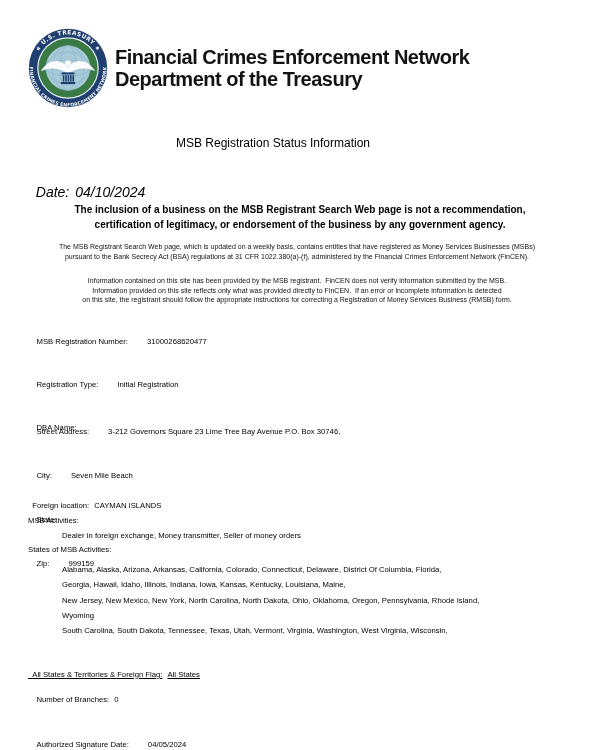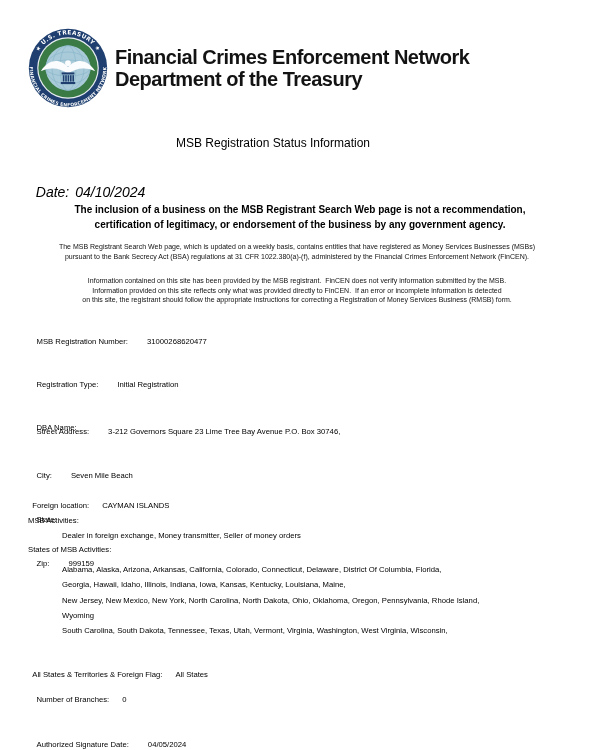--- a/index.html
+++ b/index.html
@@ -4,21 +4,21 @@
 <style>
   * { margin:0; padding:0; box-sizing:border-box; }
   html,body { background:#ffffff; }
   body {
     width:600px; height:750px; position:relative; overflow:hidden;
     font-family:"Liberation Sans", sans-serif; color:#000;
   }
   .abs { position:absolute; }
   .line { white-space:pre-wrap; }
   .sp1 { margin-left:19px; }
-  .sp2 { margin-left:13px; }
+  .sp2 { margin-left:5px; }
 
   
   .header { top:28px; left:28px; display:flex; align-items:center; gap:7px; }
   .seal { width:80px; height:80px; flex:0 0 auto; }
   .agency { font-size:20px; font-weight:bold; letter-spacing:-0.5px;
             line-height:22px; color:#131313; }
 
   
   .doc-title { top:136px; left:0; width:546px; text-align:center;
                font-size:12px; line-height:14px; }
@@ -38,21 +38,21 @@
   .disclaimer2 { top:276px; }
 
   
   .details { font-size:7.7px; }
   .reg-block  { top:321px; left:28px; line-height:14.3px; }
   .addr-block { top:410px; left:28px; line-height:14.7px; }
   .foreign-block { top:484px; left:28px; line-height:14.7px; }
   .act-block { top:514px; left:28px; line-height:14.6px; }
   .indent { padding-left:34px; }
   .states-block { top:562px; left:62px; line-height:15.3px; }
-  .allstates-block { top:653px; left:28px; line-height:14.6px; }
+  .allstates-block { top:653px; left:28px; line-height:14.6px;text-decoration:underline; }
   .summary-block { top:677px; left:28px; line-height:15px; }
 </style>
 </head>
 <body>
 
 <div class="abs header">
   <svg class="seal" viewBox="0 0 100 100">
     <defs>
       <path id="arcTop" d="M 8,50 A 42,42 0 0 1 92,50" fill="none"></path>
       <path id="arcBottom" d="M 2,50 A 48,48 0 0 0 98,50" fill="none"></path>

